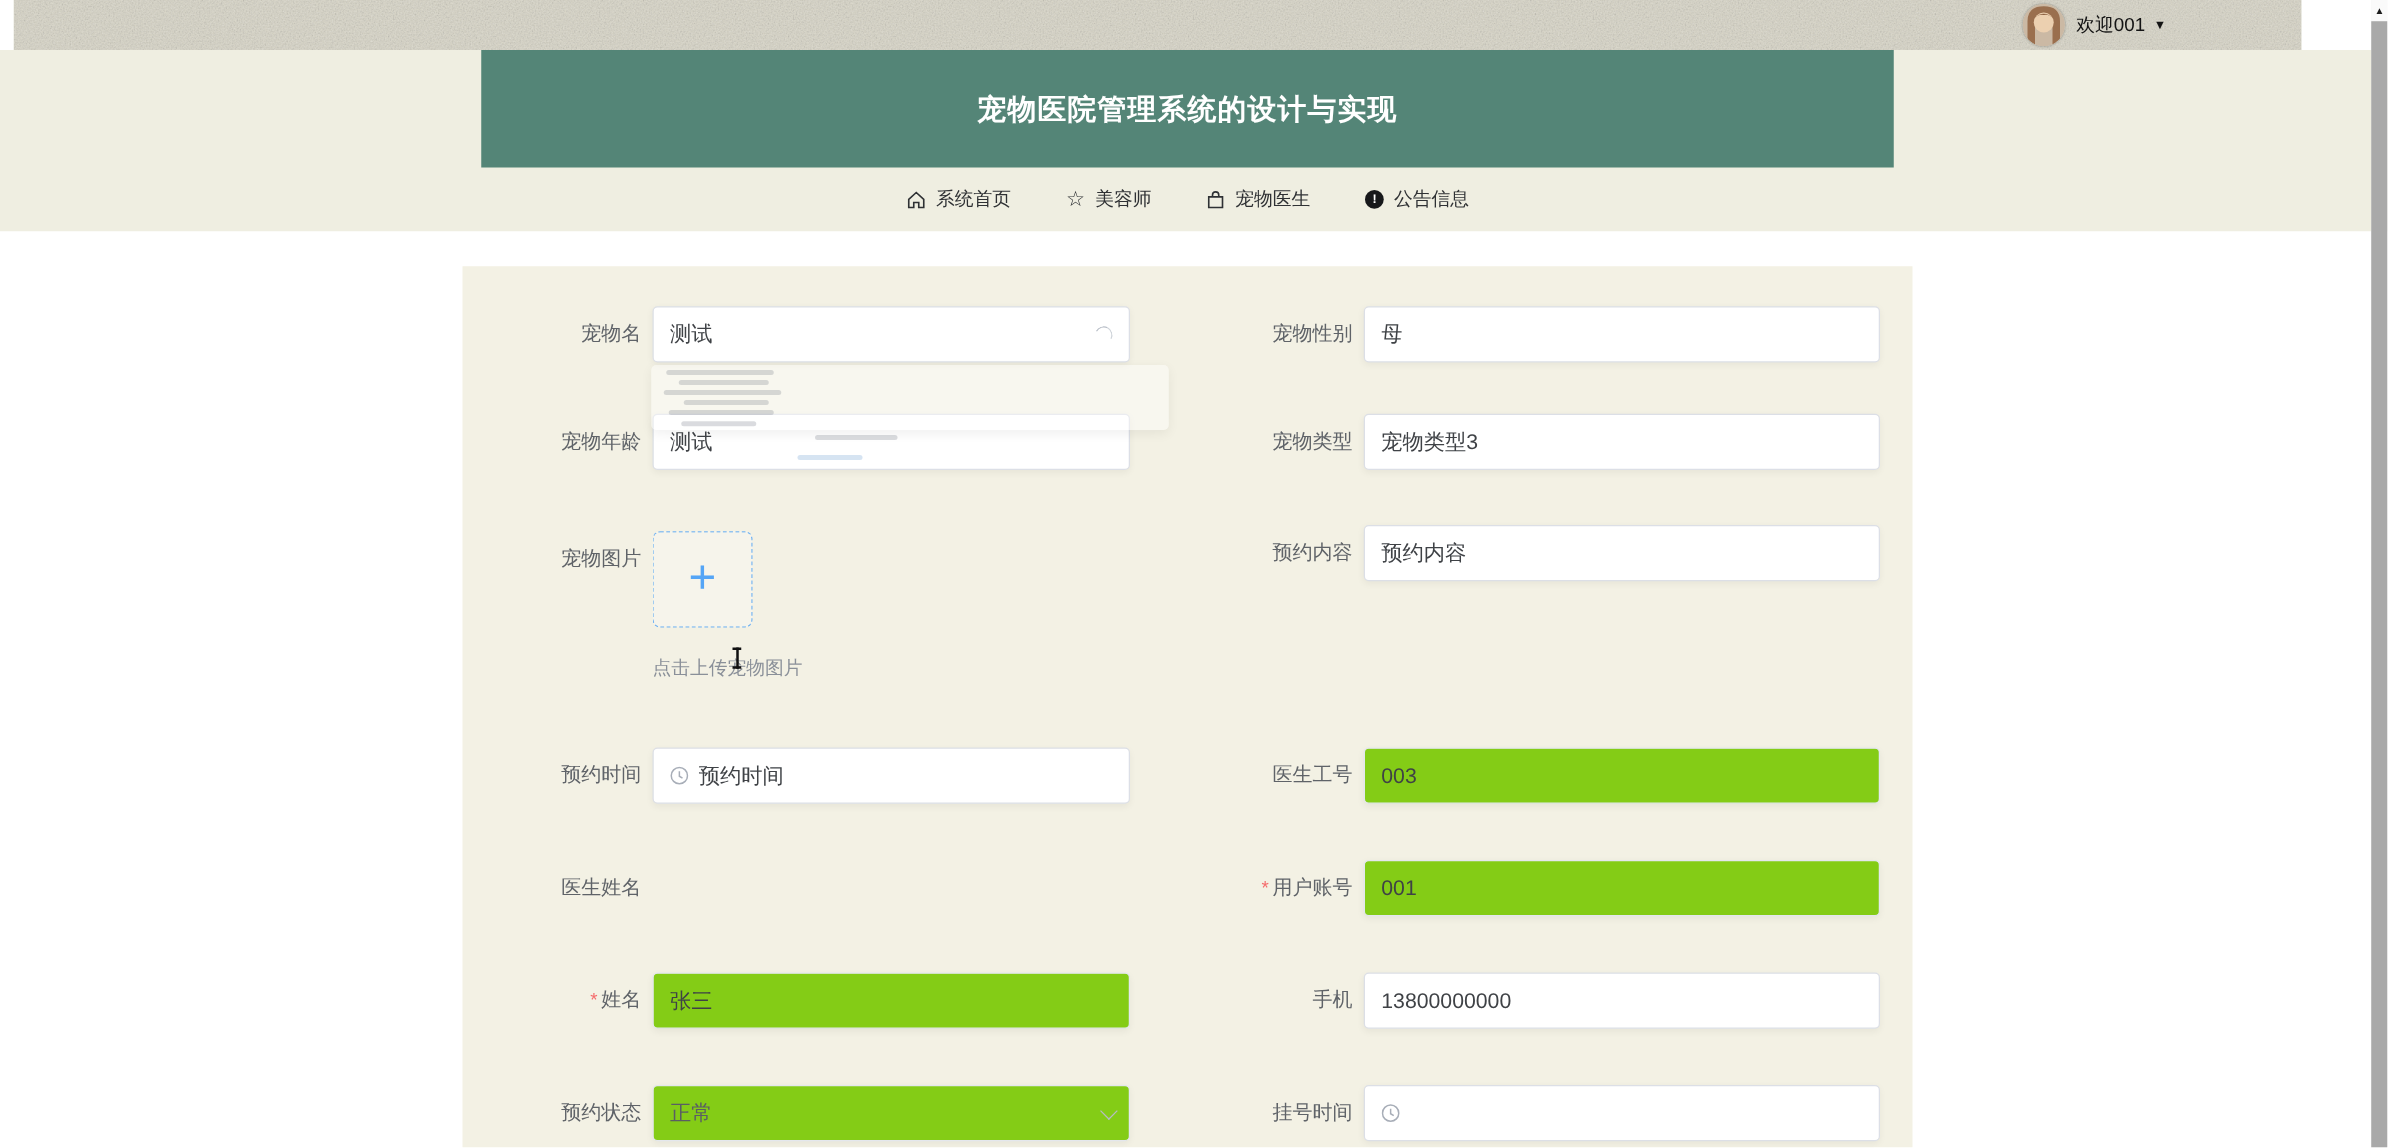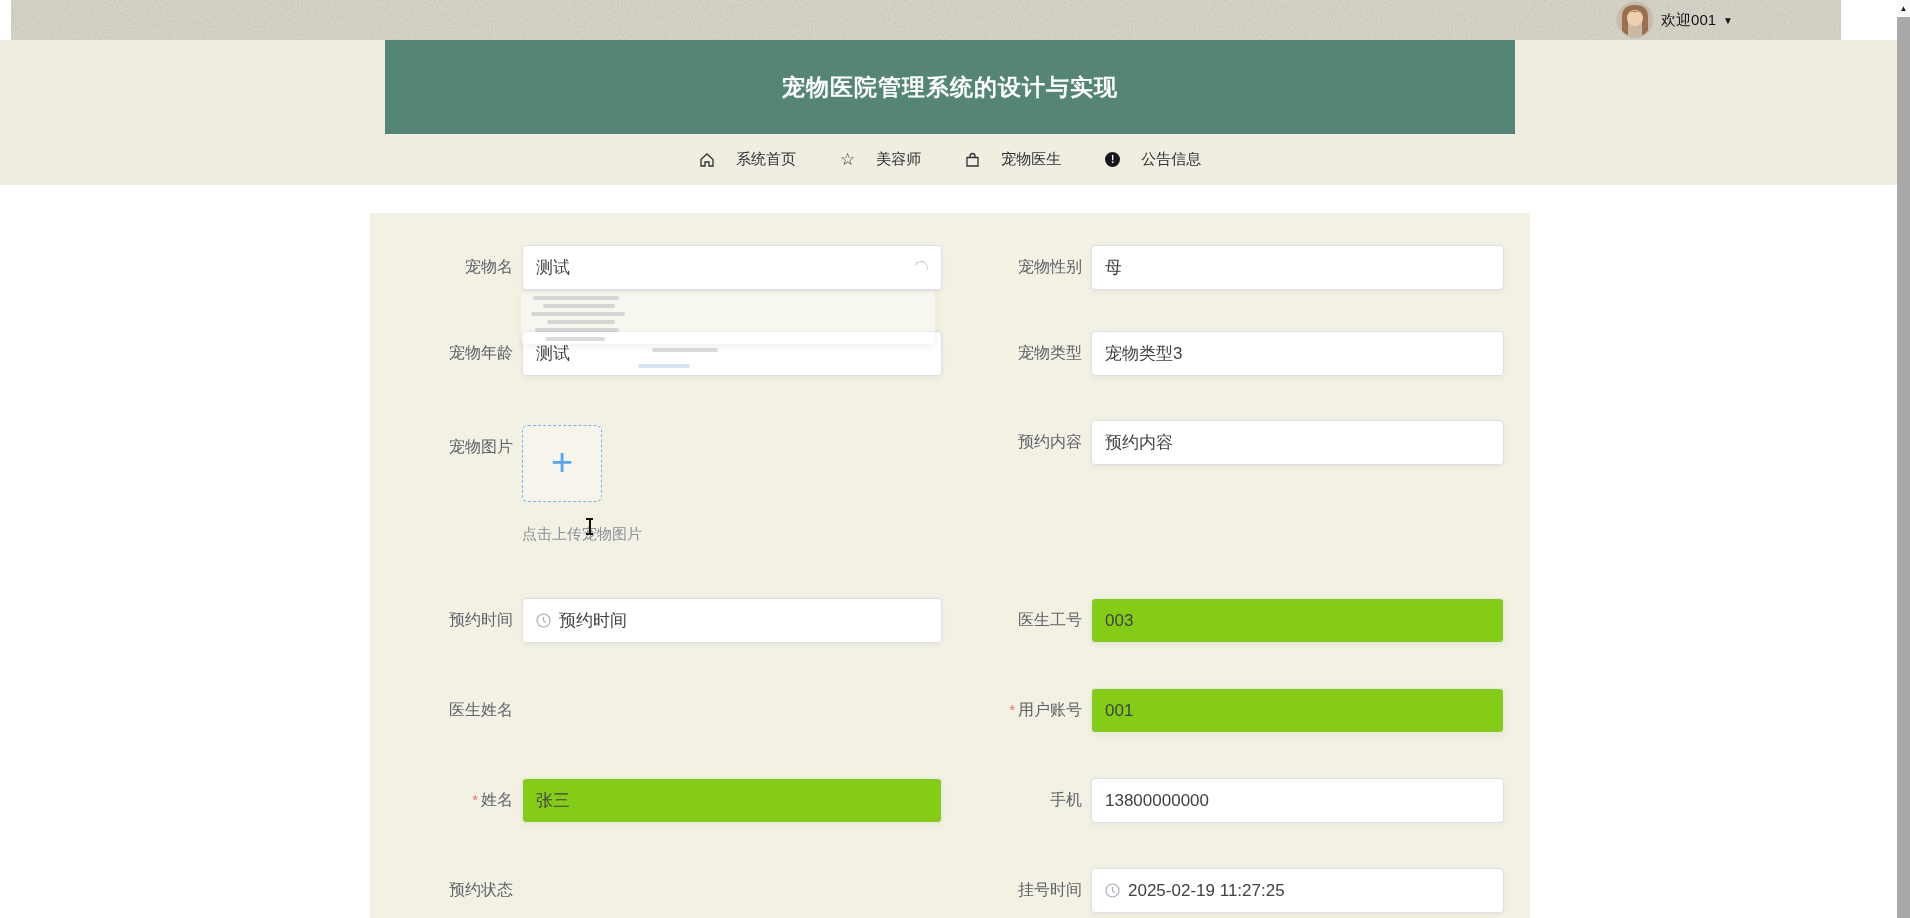--- a/index.html
+++ b/index.html
@@ -15,34 +15,34 @@
   .topbar-right{position:absolute;right:108px;top:0;height:40px;display:flex;align-items:center;gap:9px}
   .avatar{width:34px;height:34px;border-radius:50%;overflow:hidden;flex:none;box-shadow:0 0 2px rgba(0,0,0,.35)}
   .welcome{font-size:15px;color:#141414;display:flex;align-items:center;gap:7px;cursor:pointer}
   .caret{font-size:10px;color:#141414}
   
   .banner{position:absolute;left:385px;top:40px;width:1130px;height:94px;background:#548577;display:flex;align-items:center;justify-content:center}
   .banner h1{margin:14px;font-size:23px;font-weight:700;color:#ffffff;letter-spacing:1px}
   .cream-band{position:absolute;left:0;top:40px;width:1910px;height:145px;background:#efeee1;z-index:-1}
   
   .navstrip{position:absolute;left:385px;top:134px;width:1130px;height:51px;display:flex;align-items:center;justify-content:center;gap:44px}
-  .nav-item{display:flex;align-items:center;gap:21px;font-size:15px;color:#2f3134;cursor:pointer}
+  .nav-item{display:flex;align-items:center;gap:8px;font-size:15px;color:#2f3134;cursor:pointer}
   .nav-item svg{display:block}
   .star-glyph{font-size:17px;line-height:1;color:#2f3134}
   .warn-circle{width:15px;height:15px;border-radius:50%;background:#17181a;color:#fff;display:flex;align-items:center;justify-content:center;font-size:10px;font-weight:700;line-height:1}
   
   .panel{position:absolute;left:370px;top:213px;width:1160px;height:705px;background:#f3f1e4}
   
   .row{position:absolute;display:flex;align-items:center;height:45px}
   .left{left:363px}
   .right{left:932px}
   .r1{top:245px}.r2{top:331px}.r3r{top:420px}.r4{top:598px}.r5{top:688px}.r6{top:778px}.r7{top:868px}
   .lbl{width:150px;text-align:right;padding-right:9px;font-size:16px;color:#5f6368;flex:none;white-space:nowrap}
   .req{color:#f56c6c;margin-right:3px;font-size:15px}
-  .ibox{position:relative;box-sizing:border-box;width:420px;height:45px;background:#fff;border:1px solid #dcdfe6;border-radius:4px;display:flex;align-items:center;padding:0 13px;gap:8px;box-shadow:0 2px 6px rgba(0,0,0,.05)}
+  .ibox{position:relative;box-sizing:border-box;width:382px;height:45px;background:#fff;border:1px solid #dcdfe6;border-radius:4px;display:flex;align-items:center;padding:0 13px;gap:8px;box-shadow:0 2px 6px rgba(0,0,0,.05)}
   .right .ibox{width:413px}
   .ibox input{border:0;outline:0;background:transparent;font:inherit;color:#3f4246;font-size:17px;width:100%;padding:0}
   .dis{background:#84cc16;border-color:#e4e7ed}
   .sel-text{font-size:17px;color:#5a5e64;flex:1}
   .chev{width:9px;height:9px;border-right:1.6px solid #b6bcc5;border-bottom:1.6px solid #b6bcc5;transform:rotate(45deg) translateY(-3px);flex:none}
   .spin-arc{position:absolute;right:13px;top:15px;width:12px;height:12px;border:1.6px solid transparent;border-top-color:#b9bfc8;border-right-color:#cfd4da;border-radius:50%;transform:rotate(-18deg)}
   .clock{flex:none;display:block}
   
   .upload-wrap{position:absolute;left:363px;top:425px;display:flex;align-items:flex-start}
   .upload-lbl{width:150px;text-align:right;padding-right:9px;font-size:16px;color:#5f6368;padding-top:12px;white-space:nowrap}
@@ -229,29 +229,32 @@
 </div>
 <div class="row right r6">
   <span class="lbl">手机</span>
   <div class="ibox">
     <input value="13800000000" style="">
   </div>
 </div>
 
 <div class="row left r7">
   <span class="lbl">预约状态</span>
+  <div class="ibox dis">
+    <span class="sel-text">正常</span>
+    <span class="chev"></span>
+  </div>
 </div>
 <div class="row right r7">
   <span class="lbl">挂号时间</span>
   <div class="ibox">
     <svg class="clock" width="15" height="15" viewBox="0 0 15 15" fill="none" stroke="#a8aeb8" stroke-width="1.2">
       <circle cx="7.5" cy="7.5" r="6.5"></circle>
         <path d="M7.5 4 L7.5 8 L10 9.5"></path>
     </svg>
-    <input value="2025-02-19 11:27:25" style="">
   </div>
 </div>
 
 <div class="scrollbar">
   <div class="scroll-btn">
       <span>▲</span>
     </div>
   <div class="scroll-thumb"></div>
 </div>
 

